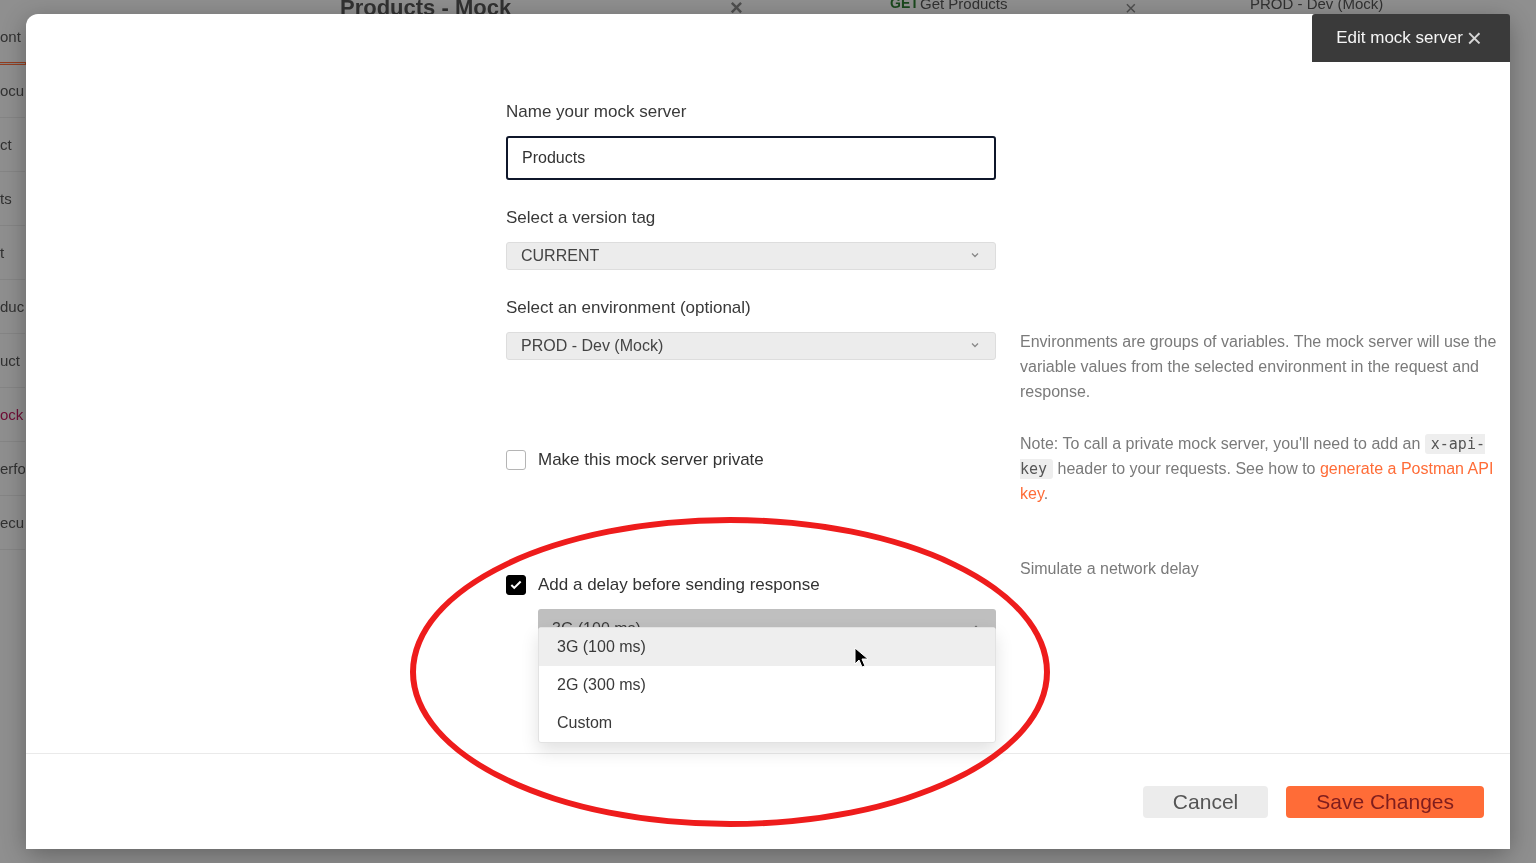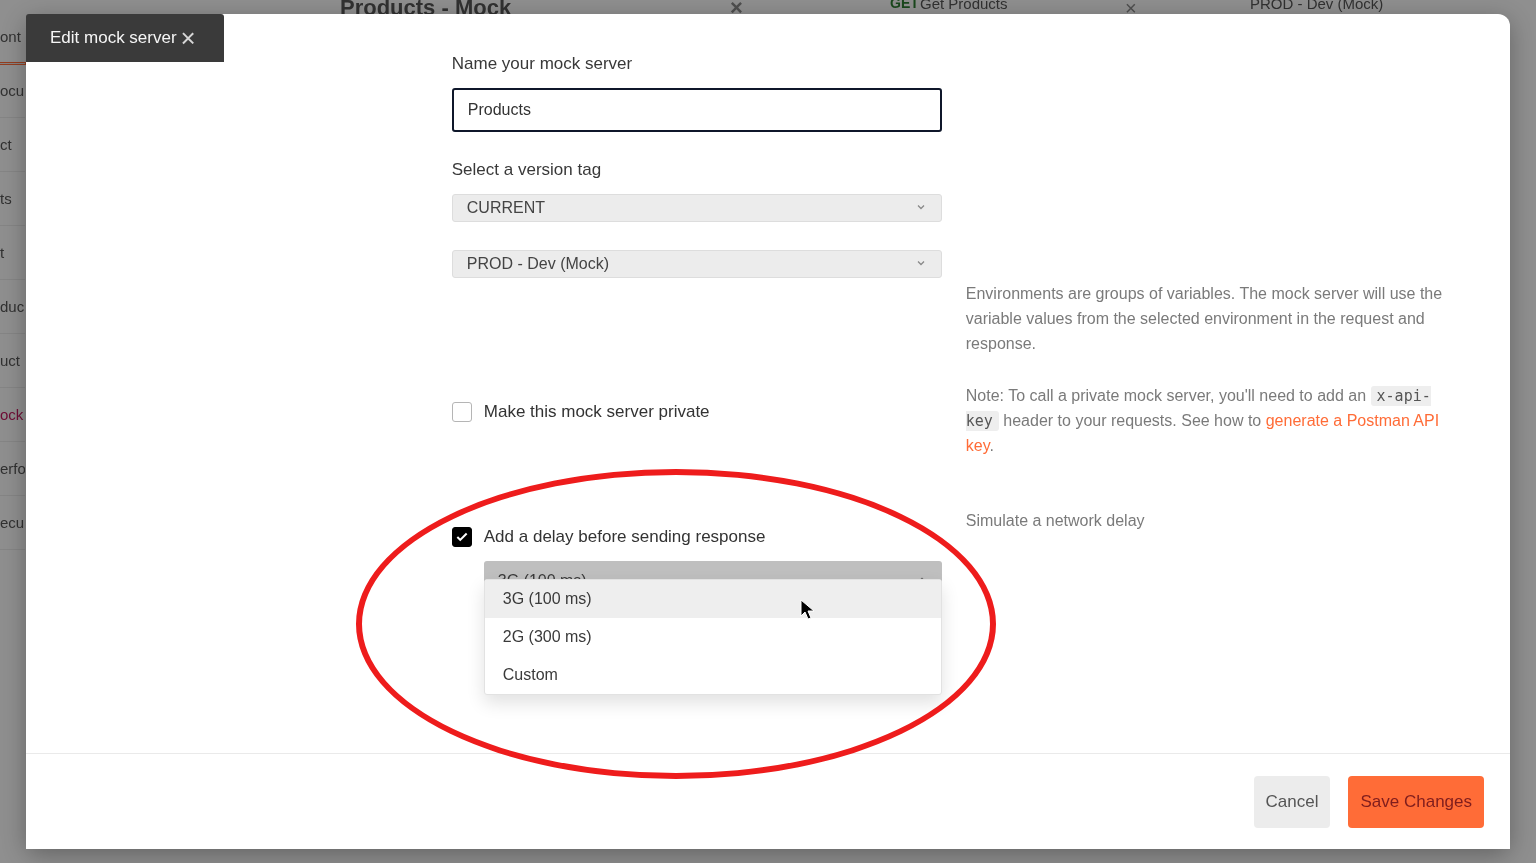--- a/index.html
+++ b/index.html
@@ -15,21 +15,21 @@
 .bg-tab3 { left: 920px; color: #555; font-size: 15px; }
 .bg-tab3x { position: absolute; left: 1125px; top: -3px; font-size: 20px; color: #888; }
 .bg-pill { position: absolute; left: 1250px; top: -5px; font-size: 15px; color: #555; }
 .bg-side { position: absolute; left: 0; top: 10px; width: 25px; }
 .bg-side div { padding: 18px 0 18px 0; font-size: 15px; color: #555; border-bottom: 1px solid #e6e6e6; text-align: left; white-space: nowrap; overflow: hidden; }
 .bg-side div.active { color: #be185d; }
 .bg-orange-bar { position: absolute; top: 62px; left: 0; width: 28px; height: 0px; border-top: 3px solid #ff6c37; }
 
 
 .overlay { position: absolute; inset: 0; background: rgba(0,0,0,0.42); }
-.modal { position: absolute; left: 26px; top: 14px; right: 26px; bottom: 14px; background: #fff; border-radius: 12px; display: flex; flex-direction: row; box-shadow: 0 6px 24px rgba(0,0,0,0.3); }
+.modal { position: absolute; left: 26px; top: 14px; right: 26px; bottom: 14px; background: #fff; border-radius: 12px; display: flex; flex-direction: column; box-shadow: 0 6px 24px rgba(0,0,0,0.3); align-items: flex-end; }
 .modal-header { background: #3a3a3a; color: #f5f5f5; height: 48px; display: flex; align-items: center; padding: 0 24px; border-top-left-radius: 3px; border-top-right-radius: 3px; font-size: 17px; }
 .modal-header .spacer { flex: 1; }
 .close-x { font-size: 26px; line-height: 1; color: #d6d6d6; cursor: pointer; padding: 0 4px; }
 
 .modal-body { flex: 1; overflow: visible; padding: 0; position: relative; }
 .form-area { padding: 40px 0 0 228px; }
 .row { display: flex; align-items: flex-start; margin-bottom: 28px; }
 .left-col { width: 490px; }
 .right-col { margin-left: 24px; width: 490px; color: #7a7a7a; font-size: 16px; line-height: 1.55; }
 .label { color: #393939; font-size: 17px; margin-bottom: 14px; }
@@ -53,21 +53,21 @@
 .delay-left { width: 490px; position: relative; }
 .delay-select-wrap { position: relative; margin-top: 14px; margin-left: 32px; width: 458px; }
 .delay-select { height: 40px; background: #bfbfbf; border-radius: 3px; display: flex; align-items: center; padding: 0 14px; font-size: 16px; color: #3a3a3a; cursor: pointer; }
 .delay-select .chev { margin-left: auto; color: #666; }
 
 .dropdown { position: absolute; left: 32px; top: 56px; width: 458px; background: #fff; border: 1px solid #e2e2e2; border-radius: 3px; box-shadow: 0 8px 18px rgba(0,0,0,0.12); z-index: 5; }
 .dd-item { height: 38px; display: flex; align-items: center; padding: 0 18px; font-size: 16px; color: #3a3a3a; cursor: pointer; }
 .dd-item.selected { background: #eeeeee; }
 
 .modal-footer { position: absolute; left: 0; right: 0; bottom: 0; height: 96px; border-top: 1px solid #eaeaea; display: flex; align-items: center; justify-content: flex-end; padding: 0 26px; gap: 18px; background: #fff; }
-.btn { height: 52px; padding: 0 12px; border-radius: 4px; font-size: 17px; display: inline-flex; align-items: center; justify-content: center; cursor: pointer; border: none; }
+.btn { height: 32px; padding: 0 30px; border-radius: 4px; font-size: 21px; display: inline-flex; align-items: center; justify-content: center; cursor: pointer; border: none; }
 .btn-secondary { background: #ececec; color: #555; }
 .btn-primary { background: #ff6c37; color: #7f1d1d; }
 
 
 .highlight-ellipse { position: absolute; border: 6px solid #ee1c1c; border-radius: 50%; pointer-events: none; z-index: 6; }
 
 
 .cursor { position: absolute; width: 16px; height: 22px; z-index: 10; pointer-events: none; }
 </style>
 </head>
@@ -128,20 +128,21 @@
               <svg width="12" height="12" viewBox="0 0 24 24" fill="none" stroke="currentColor" stroke-width="2.5">
                   <polyline points="6 9 12 15 18 9"></polyline>
                 </svg>
             </span>
           </div>
         </div>
       </div>
 
       <div class="row">
         <div class="left-col">
+          <div class="label">Select an environment (optional)</div>
           <div class="select">
             <span>PROD - Dev (Mock)</span>
             <span class="chev">
               <svg width="12" height="12" viewBox="0 0 24 24" fill="none" stroke="currentColor" stroke-width="2.5">
                   <polyline points="6 9 12 15 18 9"></polyline>
                 </svg>
             </span>
           </div>
         </div>
         <div class="right-col" style="padding-top:32px;">

